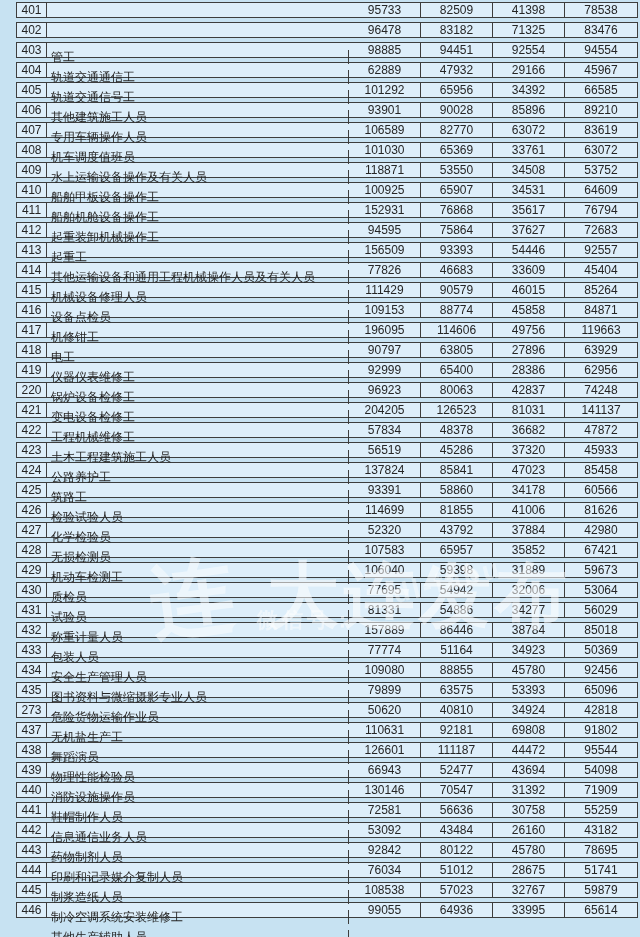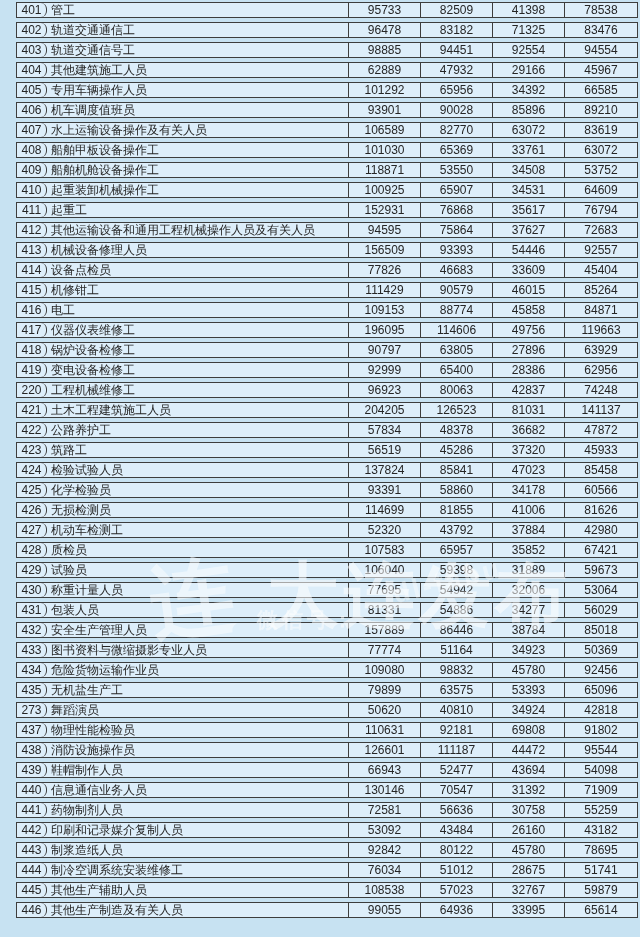--- a/index.html
+++ b/index.html
@@ -27,22 +27,22 @@
     display:flex;
     align-items:center;
     justify-content:center;
     font-size:12px;
     color:#262626;
     box-sizing:border-box;
     height:100%;
     overflow:hidden;
     white-space:nowrap;
   }
-  .num{width:30px;border-right:1px solid #3d3d3d;border-radius:6px;}
-  .name{width:302px;justify-content:flex-start;padding-left:4px;border-right:1px solid #3d3d3d;}
+  .num{width:30px;border-right:1px solid #3d3d3d;}
+  .name{width:302px;justify-content:flex-start;padding-left:4px;border-right:1px solid #3d3d3d;margin-top:47px;}
   .val{width:72px;border-right:1px solid #3d3d3d;}
   .val.last{border-right:none;text-align:center;}
   
   .wm{
     position:absolute;
     color:#ffffff;
     pointer-events:none;
     z-index:5;
     font-weight:bold;
     white-space:nowrap;
@@ -372,21 +372,21 @@
     <div class="cell val">77774</div>
     <div class="cell val">51164</div>
     <div class="cell val">34923</div>
     <div class="cell val last">50369</div>
   </div>
 
   <div class="trow">
     <div class="cell num">434</div>
     <div class="cell name">危险货物运输作业员</div>
     <div class="cell val">109080</div>
-    <div class="cell val">98832</div>
+    <div class="cell val">88855</div>
     <div class="cell val">45780</div>
     <div class="cell val last">92456</div>
   </div>
 
   <div class="trow">
     <div class="cell num">435</div>
     <div class="cell name">无机盐生产工</div>
     <div class="cell val">79899</div>
     <div class="cell val">63575</div>
     <div class="cell val">53393</div>

